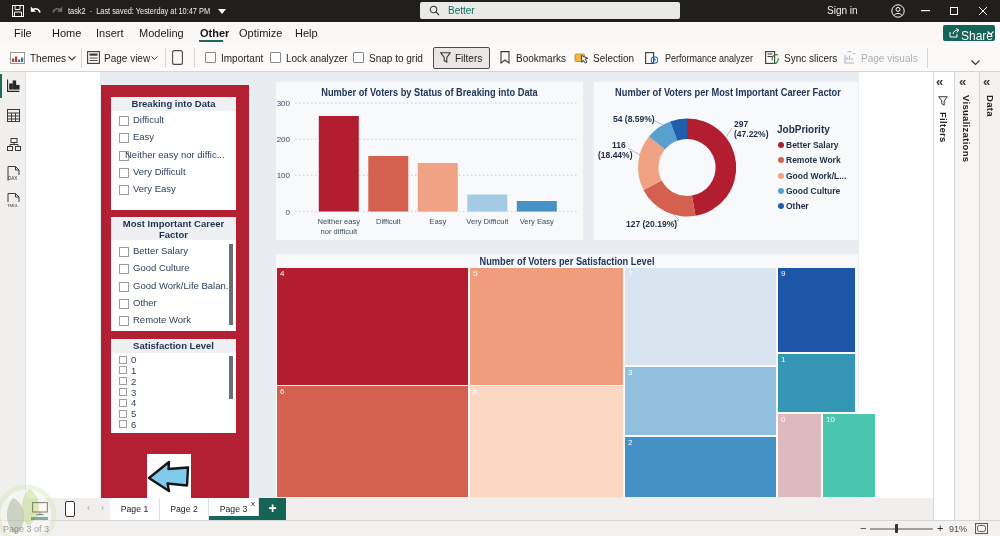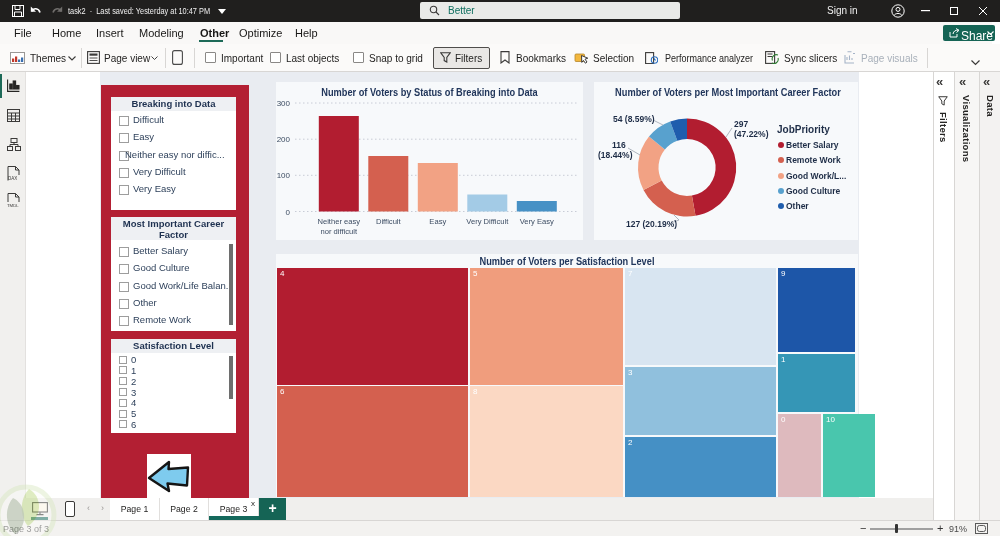--- a/index.html
+++ b/index.html
@@ -146,21 +146,21 @@
       <path d="M0.5 0.5 L3.5 3.5 L6.5 0.5"></path>
     </svg>
   <div class="sep" style="left:165px"></div>
   <svg class="abs" style="left:172px;top:50px" width="11" height="15" viewBox="0 0 11 15" fill="none" stroke="#4a4a4a" stroke-width="1.1">
     <rect x="0.6" y="0.6" width="9.8" height="13.8" rx="2"></rect>
   </svg>
   <div class="sep" style="left:194px"></div>
   <div class="cb" style="left:205px"></div>
   <span class="tl abs" style="left:221px;top:53px">Important</span>
   <div class="cb" style="left:270px"></div>
-  <span class="tl abs" style="left:286px;top:53px">Last objects</span>
+  <span class="tl abs" style="left:286px;top:53px">Lock analyzer</span>
   <div class="cb" style="left:353px"></div>
   <span class="tl abs" style="left:369px;top:53px">Snap to grid</span>
   <div id="filtersbtn"></div>
   <svg class="abs" style="left:440px;top:52px" width="11" height="11" viewBox="0 0 11 11" fill="none" stroke="#3b3a39" stroke-width="1.1">
     <path d="M0.8 0.8 H10.2 L6.8 5.5 V10 L4.2 8.6 V5.5 Z"></path>
   </svg>
   <span class="tl abs" style="left:455px;top:53px">Filters</span>
   <svg class="abs" style="left:499px;top:51px" width="12" height="13" viewBox="0 0 12 13" fill="none" stroke="#3b3a39" stroke-width="1.1">
     <path d="M2 0.6 H10 V12 L6 9 L2 12 Z"></path>
   </svg>

